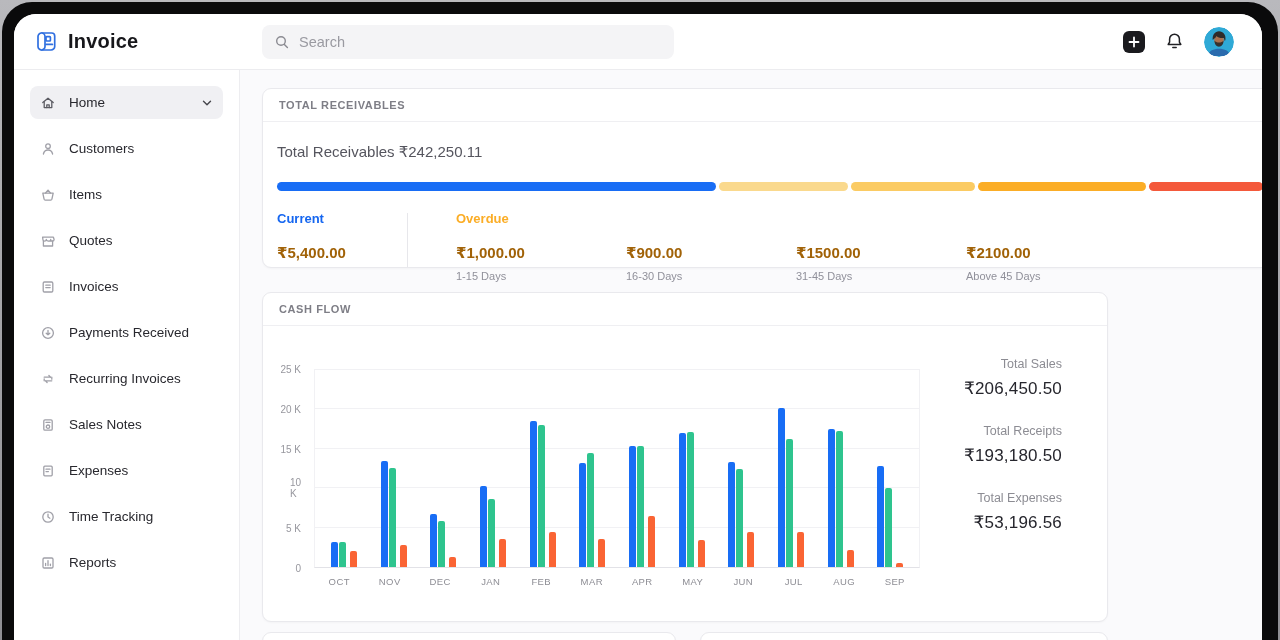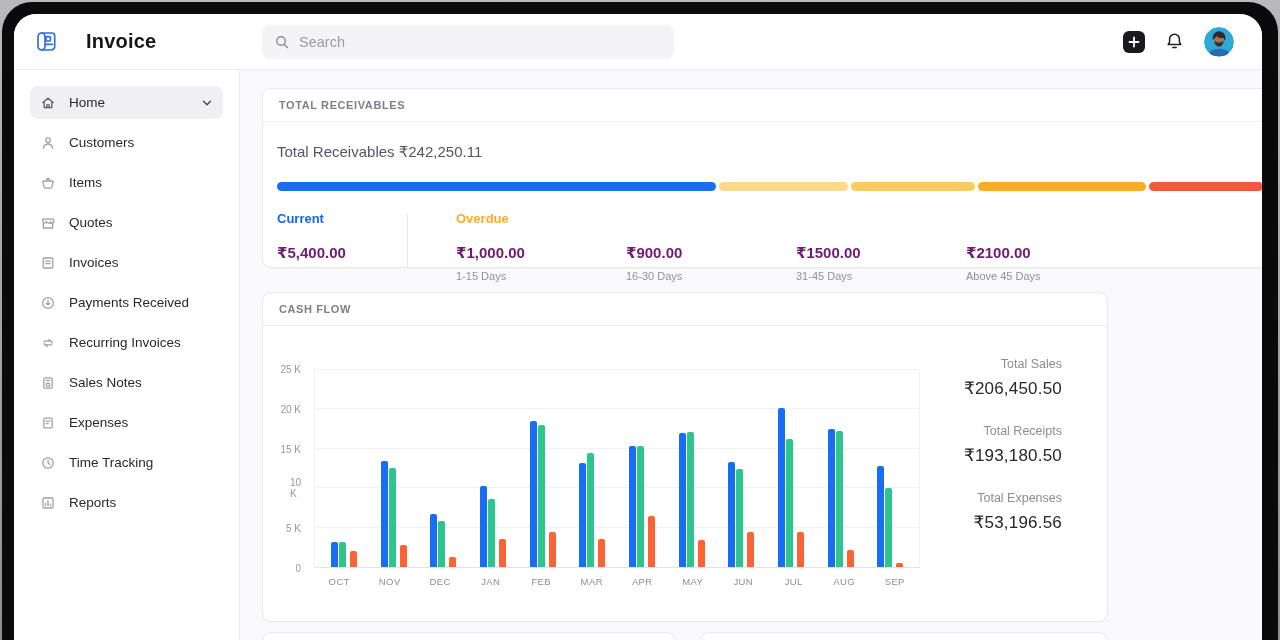--- a/index.html
+++ b/index.html
@@ -11,37 +11,37 @@
   }
   
   .bezel { position:absolute; left:2px; right:2px; top:2px; bottom:0;
     background:#0a0a0b; border-radius:30px 30px 0 0; }
   .app { position:absolute; left:12px; top:12px; right:16px; bottom:0;
     background:#fff; border-radius:22px 22px 0 0; overflow:hidden; }
 
   
   .topbar { height:56px; background:#fff; border-bottom:1px solid #ECECEF;
     display:flex; align-items:center; padding:0 28px 0 18px; }
-  .brand { display:flex; align-items:center; gap:26px; width:230px; }
+  .brand { display:flex; align-items:center; gap:8px; width:230px; }
   .brand-title { font-size:20px; font-weight:bold; color:#17171B; letter-spacing:.2px; }
   .search { width:412px; height:34px; background:#F4F4F6; border-radius:8px;
     display:flex; align-items:center; gap:9px; padding:0 12px; cursor:text; }
   .search-ph { font-size:14.5px; color:#9A9AA1; }
   .topbar-right { margin-left:auto; display:flex; align-items:center; gap:19px; }
   .add-btn { width:22px; height:22px; background:#1A1A1E; border:none; border-radius:6px;
     display:flex; align-items:center; justify-content:center; cursor:pointer; }
   .bell { display:flex; cursor:pointer; }
   .avatar { width:30px; height:30px; border-radius:50%; overflow:hidden; cursor:pointer; }
 
   
   .body-row { display:flex; height:calc(100% - 56px); }
   .sidebar { width:226px; background:#fff; border-right:1px solid #EDEDF0;
     padding:16px 16px 0 16px; flex:none; }
   .nav-item { height:33px; display:flex; align-items:center; gap:13px; padding:0 10px;
-    border-radius:8px; margin-bottom:7px; font-size:13.5px; color:#28282E; cursor:pointer; }
+    border-radius:8px; margin-bottom:13px; font-size:13.5px; color:#28282E; cursor:pointer; }
   .nav-item.active { background:#F0F0F3; }
   .nav-icon { display:flex; flex:none; }
   .nav-chevron { margin-left:auto; display:flex; }
   .main { flex:1; background:#FAFAFC; position:relative; overflow:hidden; }
 
   
   .card { position:absolute; background:#fff; border:1px solid #E9E9ED;
     border-radius:9px; box-shadow:0 1px 2px rgba(25,25,35,.03); }
   .card-header { height:33px; display:flex; align-items:center; padding:0 16px;
     border-bottom:1px solid #EFEFF2; font-size:11px; font-weight:bold;
@@ -54,21 +54,21 @@
   .progress { margin-top:21px; display:flex; height:9px; }
   .seg { border-radius:5px; margin-right:3px; }
   .seg:last-child { margin-right:0; }
   .aging { display:flex; margin-top:20px; }
   .col-current { width:130px; }
   .vdiv { width:1px; background:#E7E7EB; height:54px; margin-top:2px; }
   .bucket { width:122px; margin-left:48px; }
   .col-title { font-size:13px; font-weight:bold; margin-bottom:9px; height:15px; }
   .title-current { color:#1566F0; }
   .title-overdue { color:#FBAD26; }
-  .col-amount { font-size:15px; font-weight:bold; color:#701a75;margin-top:18px; }
+  .col-amount { font-size:15px; font-weight:bold; color:#a16207;margin-top:18px; }
   .col-period { font-size:11px; color:#90909A; margin-top:8px; }
 
   
   .card-cash { left:22px; top:222px; width:846px; height:330px; }
   .yaxis { position:absolute; left:0; top:76px; width:42px; height:199px; }
   .ytick { position:absolute; right:4px; transform:translateY(50%);
     font-size:10px; color:#97979E; }
   .plot { position:absolute; left:51px; top:76px; width:606px; height:199px;
     border:1px solid #F1F1F4; border-bottom:1px solid #E2E2E7; }
   .gridline { position:absolute; left:0; right:0; height:1px; background:#F1F1F4; }

